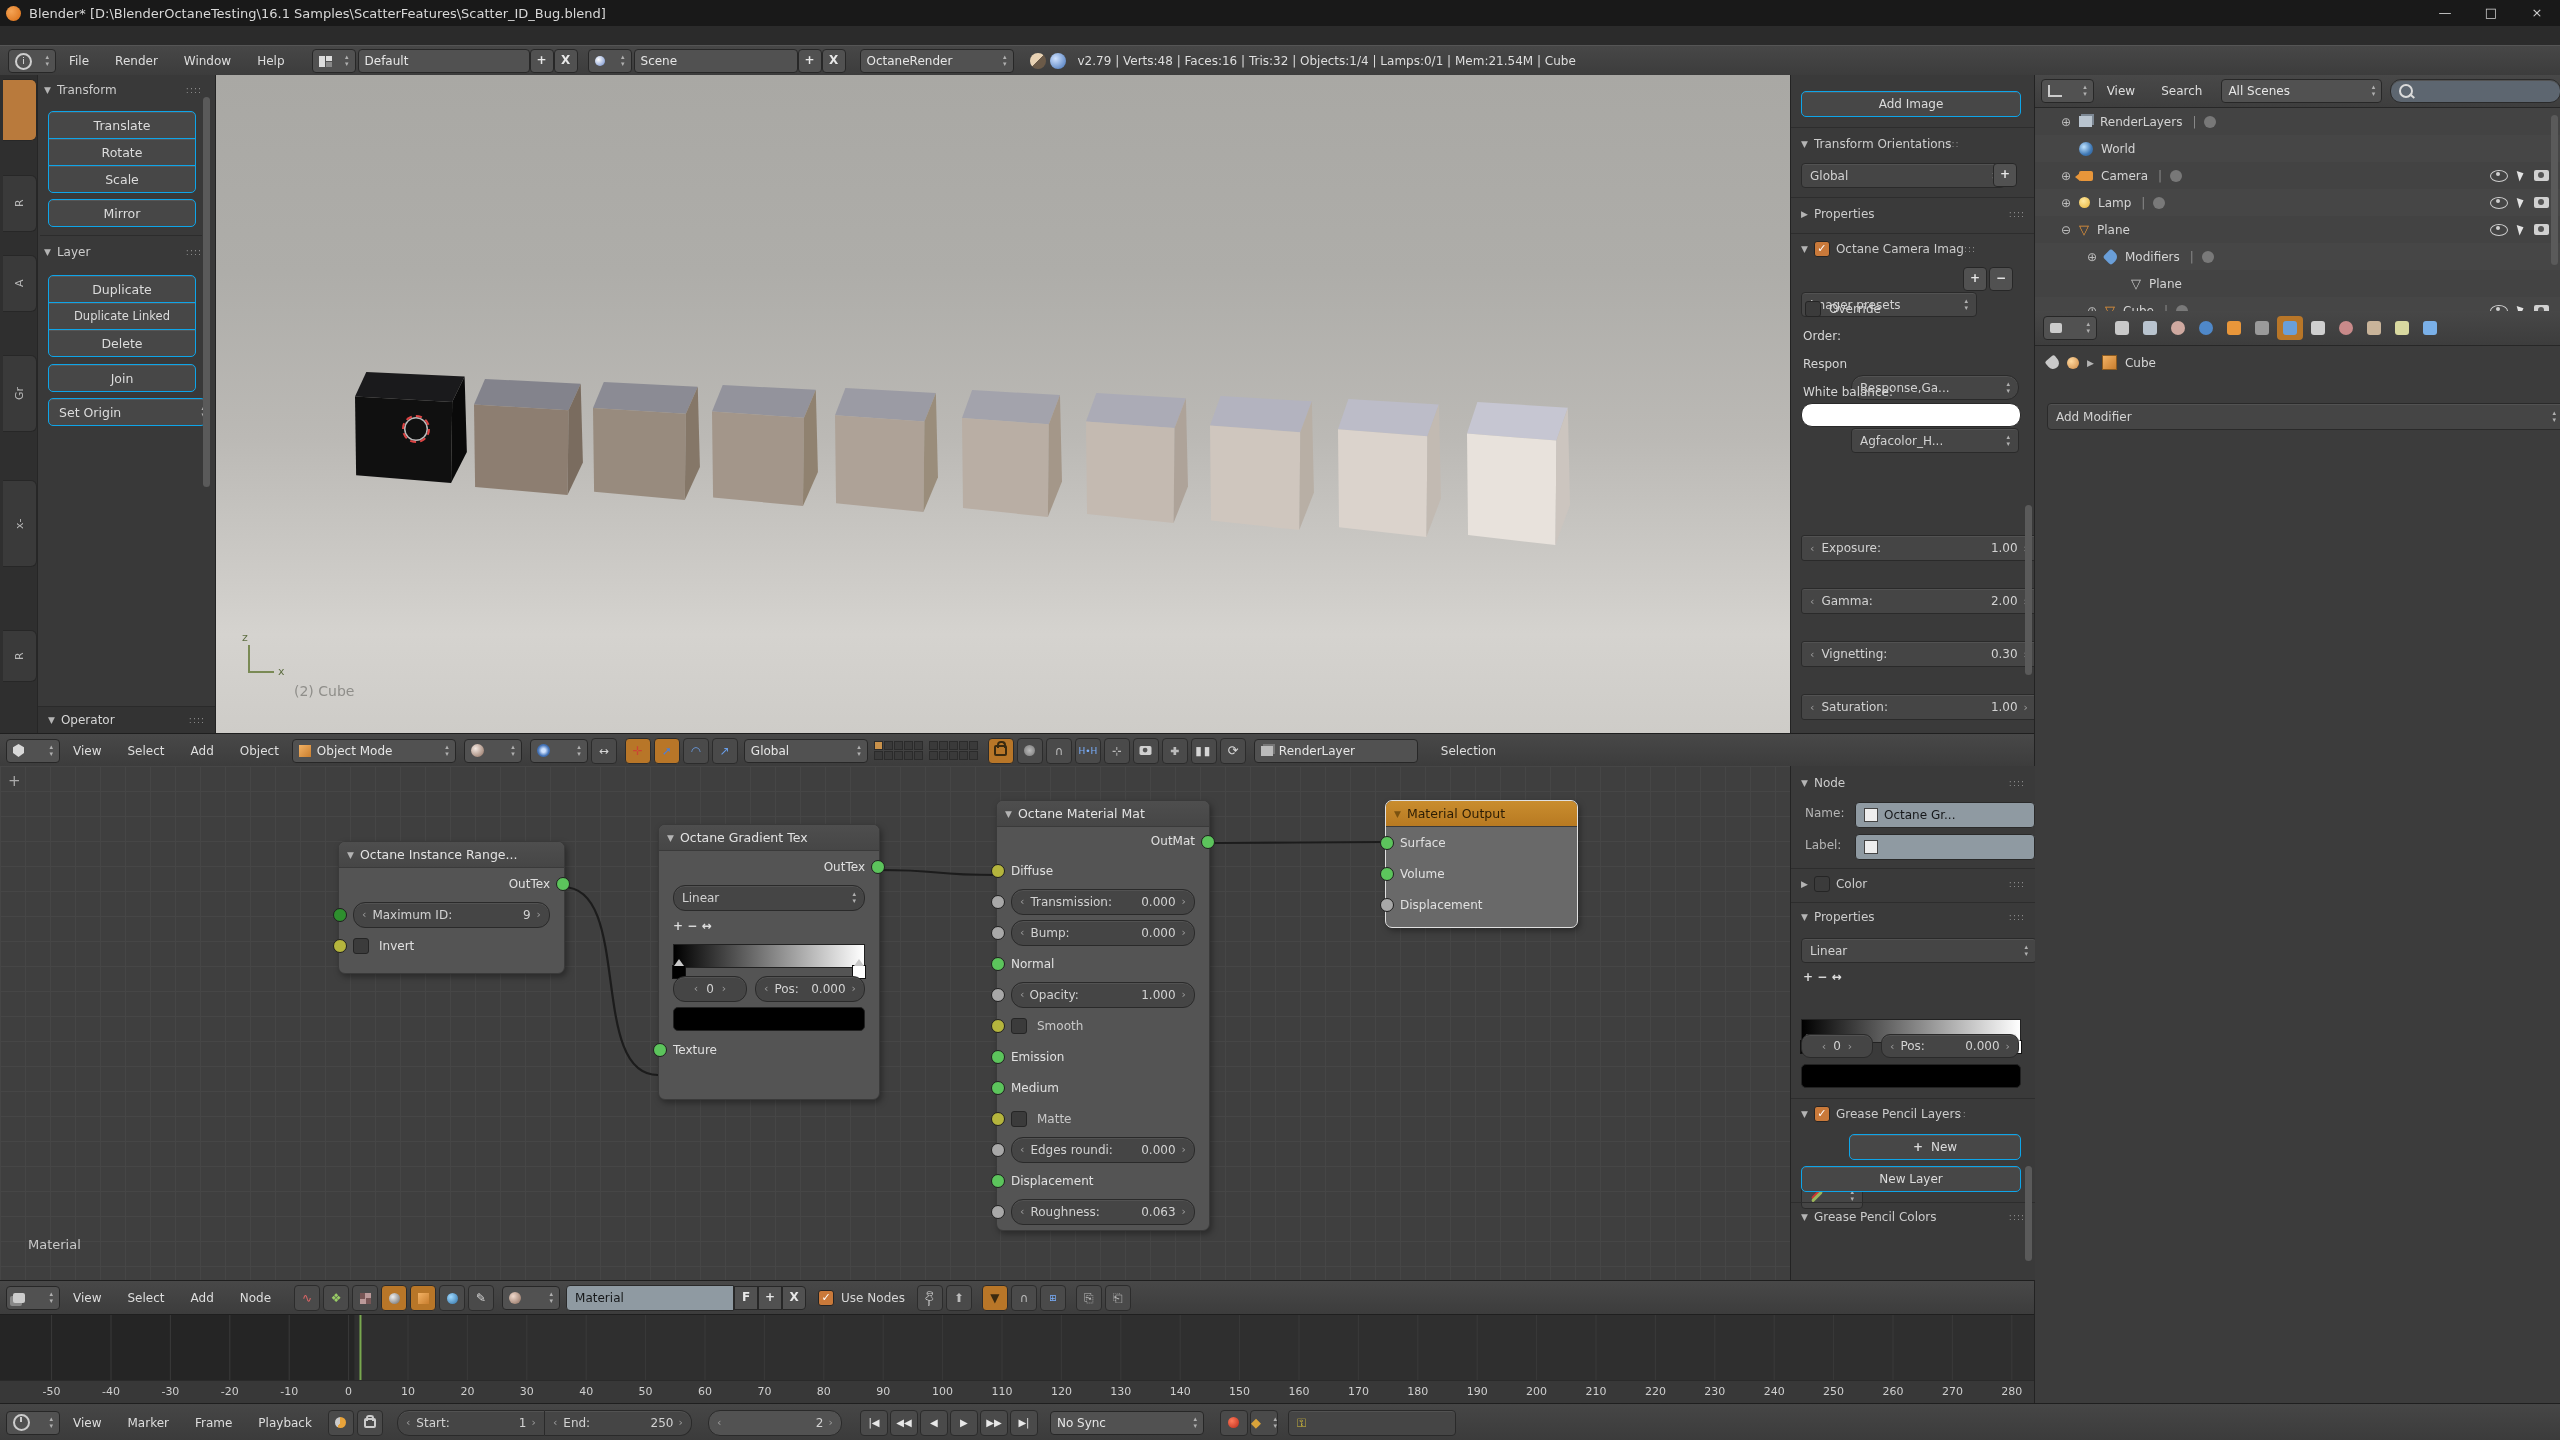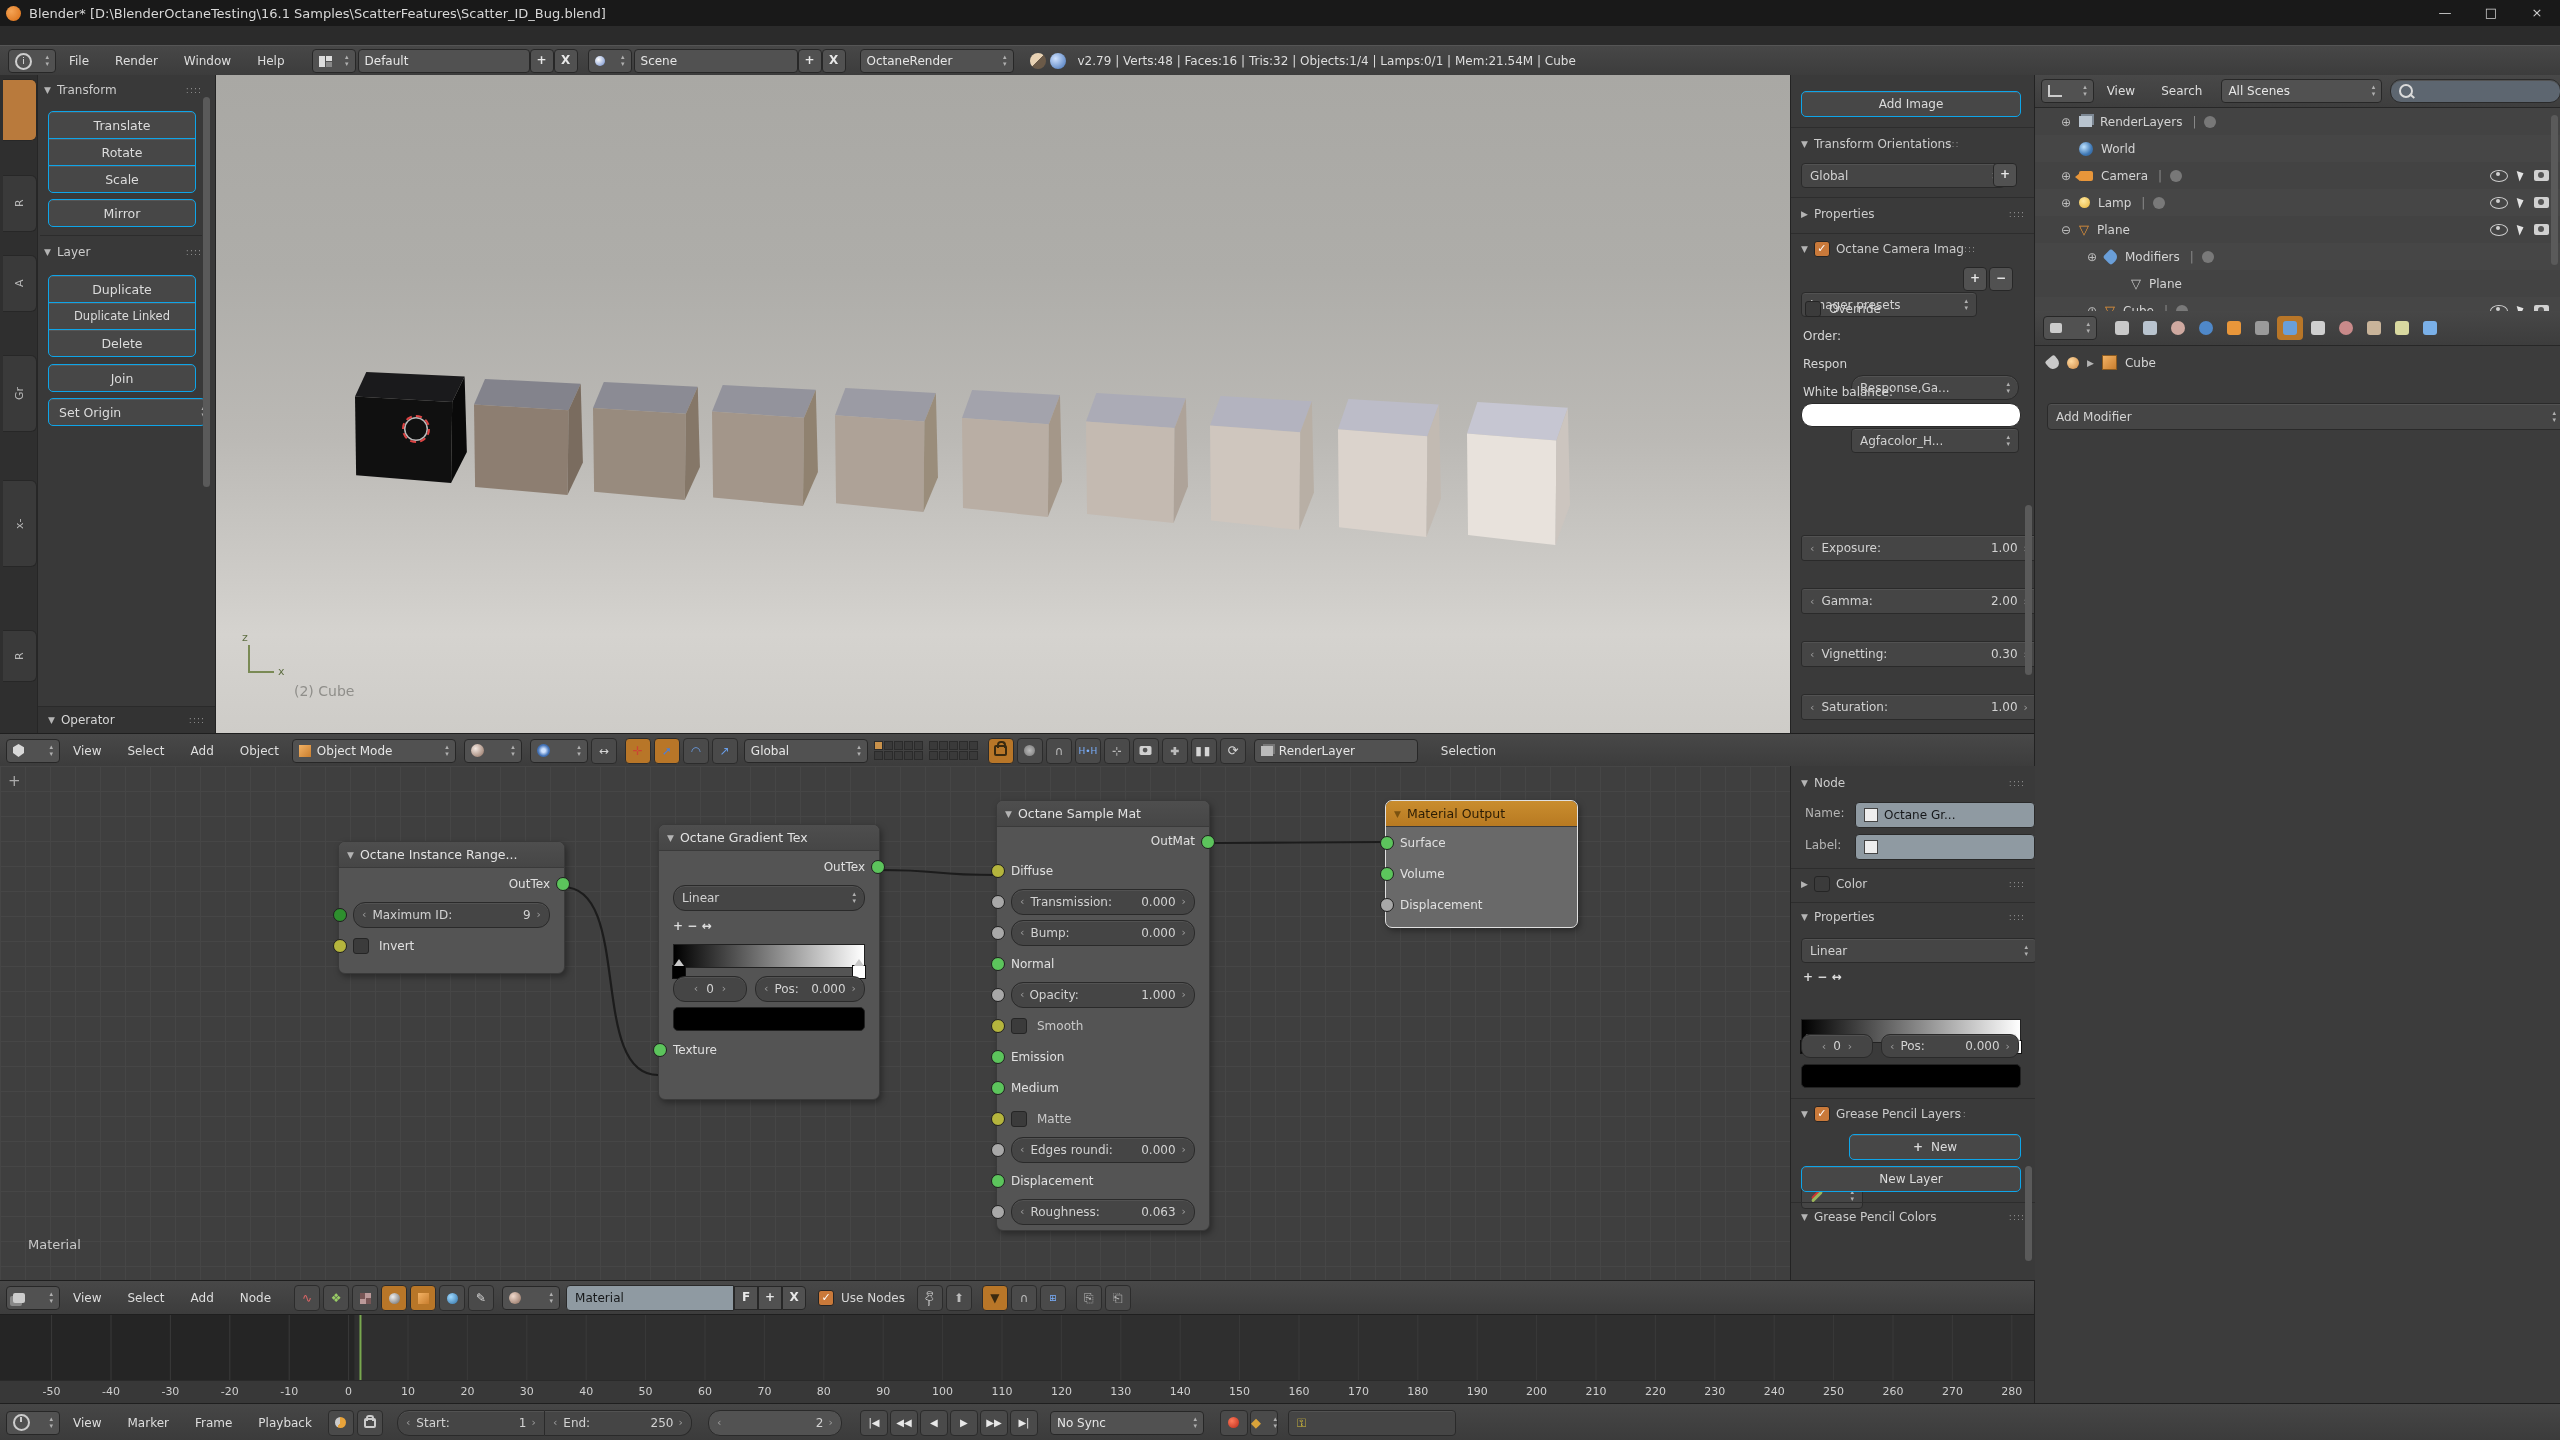--- a/index.html
+++ b/index.html
@@ -692,21 +692,21 @@
       </div>
     <div class="nrow">
         <span class="socket sk-green lsock"></span>
       <span>Texture</span>
       </div>
   </div>
 
   <div class="node" style="left:996px;top:34px;width:212px;height:429px;">
     <div class="nhdr">
         <span class="tri">▼</span>
-        <span>Octane Sample Mat</span>
+        <span>Octane Material Mat</span>
       </div>
     <div class="nrow out" style="height:28px;">
         <span>OutMat</span>
       <span class="socket sk-green rsock" style="top:8px;"></span>
       </div>
     <div id="diffrows">
         <div class="nrow">
           <span class="socket sk-yellow lsock"></span>
           <span>Diffuse</span>
         </div>

